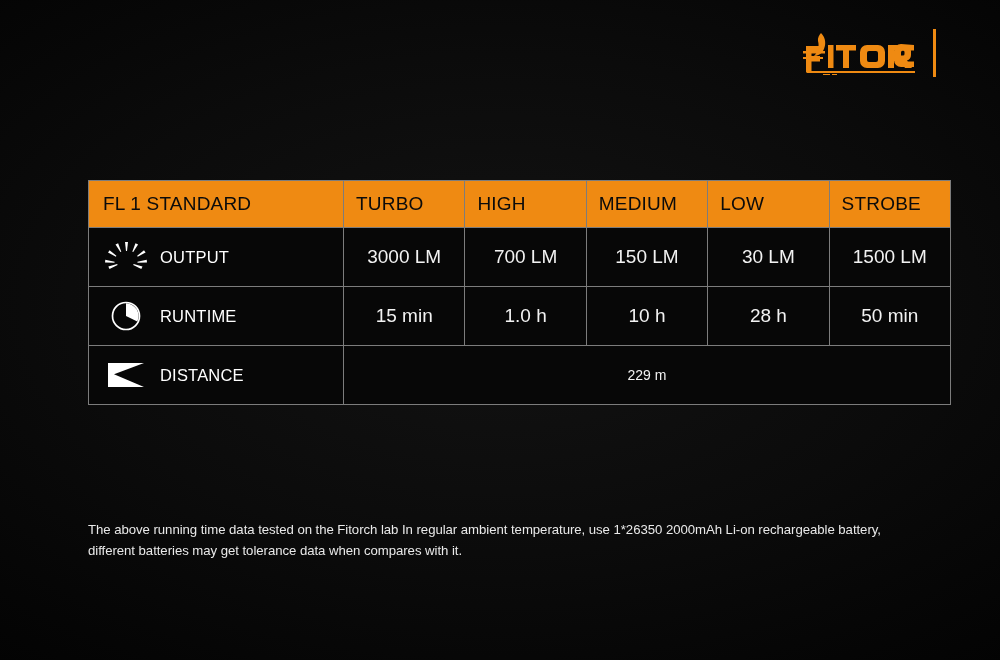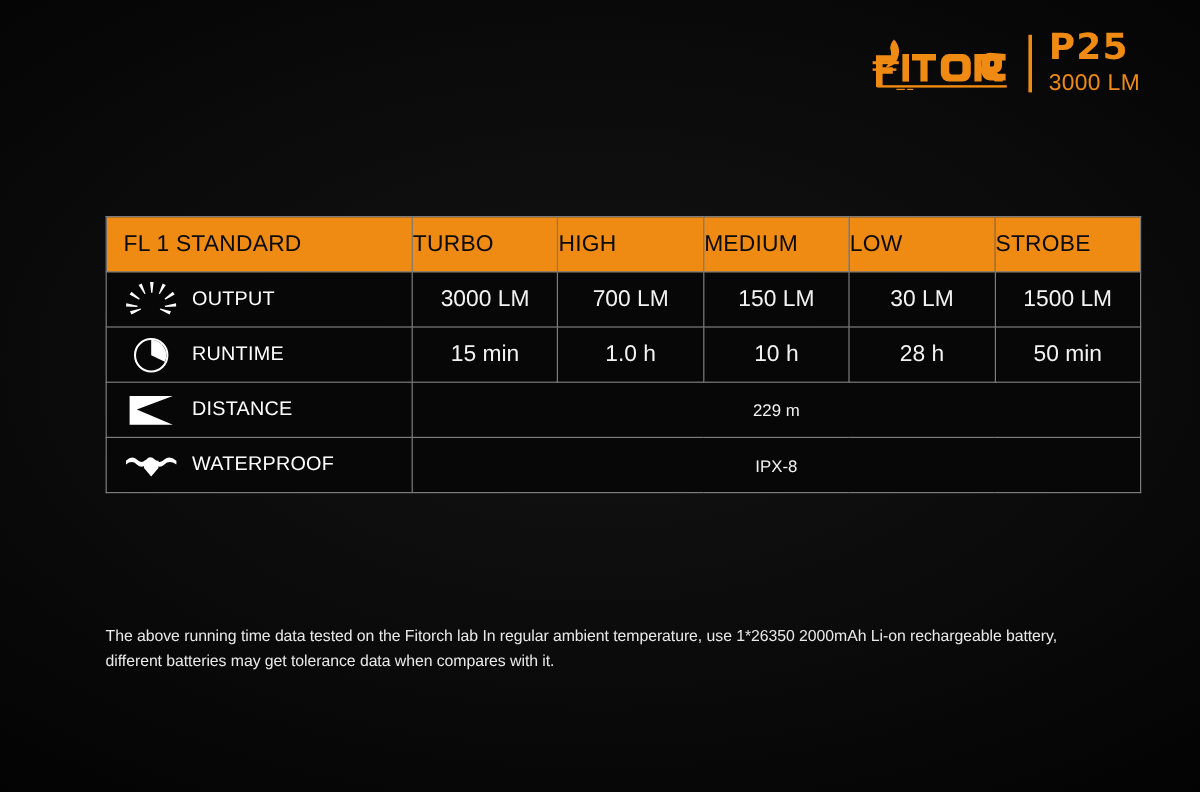--- a/index.html
+++ b/index.html
@@ -54,21 +54,21 @@
     left: 88px; top: 180px;
     width: 862px;
     border-collapse: collapse;
     table-layout: fixed;
   }
   .spec-table col.c-label  { width: 255px; }
   .spec-table col.c-mode   { width: 121.4px; }
 
   .spec-table th, .spec-table td {
     border: 1px solid #7c7c7c;
-    padding: 0;
+    padding: 12px;
     height: 46px;
     vertical-align: middle;
   }
   thead th {
     background: #ef8a12;
     color: #0b0b0b;
     font-size: 19px;
     font-weight: normal;
     letter-spacing: .2px;
     border-color: #b56a0c;
@@ -127,24 +127,20 @@
           <path d="M170 28 h34 a12 12 0 0 1 12 12 v8 a12 12 0 0 1 -8 11 l10 15 h-14 l-9 -14 h-13 v14 h-12 z m12 11 v10 h18 a3 3 0 0 0 3 -3 v-4 a3 3 0 0 0 -3 -3 z"></path>
           <path d="M232 28 v11 h-22 a4 4 0 0 0 -4 4 v14 a4 4 0 0 0 4 4 h22 v11 h-26 a14 14 0 0 1 -14 -14 v-18 a14 14 0 0 1 14 -14 z" transform="translate(-10,0)"></path>
         </g>
 
         <rect x="8" y="80" width="216" height="4" fill="#ef8a12"></rect>
         <rect x="40" y="86" width="14" height="2" fill="#ef8a12"></rect>
         <rect x="58" y="86" width="10" height="2" fill="#ef8a12"></rect>
       </svg>
     </div>
     <div class="brand-sep"></div>
-    <div class="brand-right">
-      <div class="brand-model">P25</div>
-      <div class="brand-lumens">3000 LM</div>
-    </div>
   </div>
 
   <table class="spec-table">
     <colgroup>
       <col class="c-label">
         <col class="c-mode">
         <col class="c-mode">
       <col class="c-mode">
         <col class="c-mode">
         <col class="c-mode">
@@ -217,34 +213,20 @@
               </svg>
             </span>
             <span class="txt">DISTANCE</span>
           </div>
         </td>
         <td class="cell-merged" colspan="5">229 m</td>
       </tr>
 
 
 
-      <tr>
-        <td class="cell-label">
-          <div class="lab">
-            <span class="ico">
-              <svg width="44" height="26" viewBox="0 0 44 26">
-                <path d="M1 9 q5 -5 9 -1 q4 4 8 0 q3 -4 7 0 q4 4 8 0 q4 -4 10 1 l0 3 q-6 -4 -10 0 q-4 4 -8 0 q-4 -4 -7 0 q-4 4 -8 0 q-4 -4 -9 0 z" fill="#ffffff"></path>
-                <path d="M16 9 h12 v6 l-6 7 l-6 -7 z" fill="#ffffff"></path>
-              </svg>
-            </span>
-            <span class="txt">WATERPROOF</span>
-          </div>
-        </td>
-        <td class="cell-merged" colspan="5">IPX-8</td>
-      </tr>
 
     </tbody>
   </table>
 
   <div class="footnote">
     <span>The above running time data tested on the Fitorch lab In regular ambient temperature, use 1*26350 2000mAh Li-on rechargeable battery,</span>
     <span>different batteries may get tolerance data when compares with it.</span>
   </div>
 
 </div>

